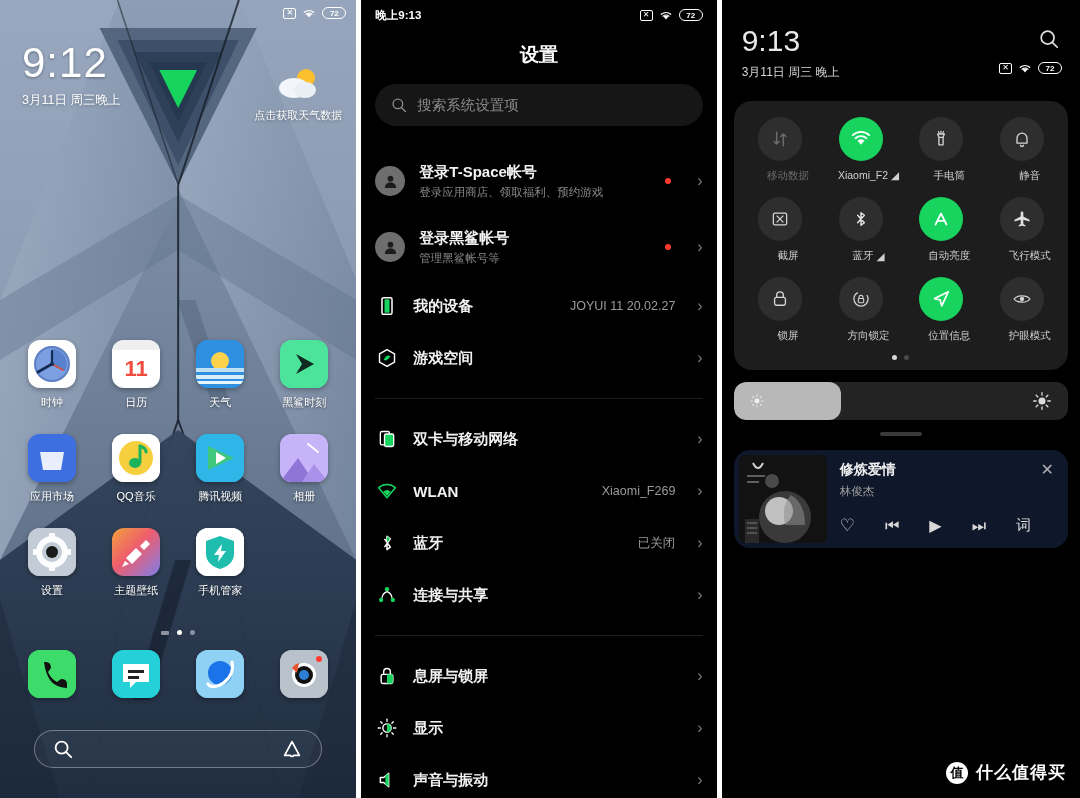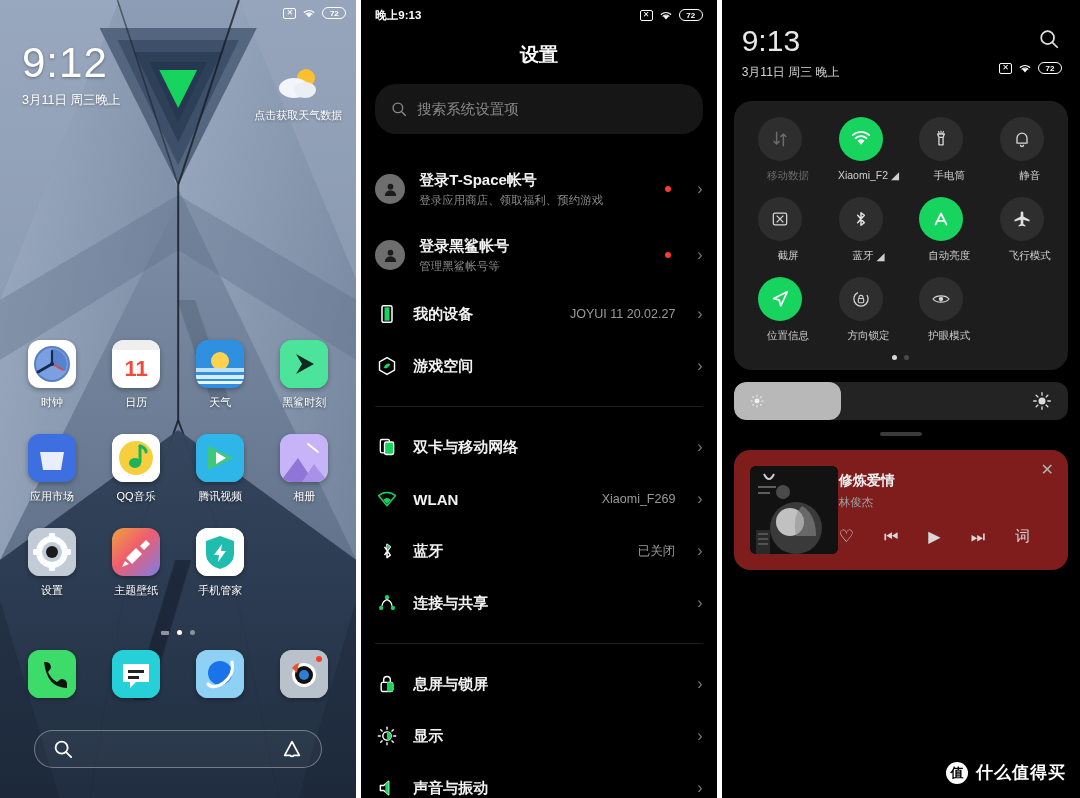--- a/index.html
+++ b/index.html
@@ -96,21 +96,21 @@
     padding: 0 18px; background: rgba(255,255,255,.04);
   }
 
   
   .s-status {
     height: 30px; display: flex; align-items: center; padding: 0 14px;
     color: #fff; font-size: 11.5px; font-weight: bold;
   }
   .s-title { text-align: center; color: #fff; font-size: 19px; font-weight: bold; padding: 12px 0 16px; }
   .s-search {
-    margin: 0 14px 22px; height: 50px; background: #161616; border-radius: 21px;
+    margin: 0 14px 22px; height: 42px; background: #161616; border-radius: 21px;
     display: flex; align-items: center; padding: 8px 16px; gap: 10px;
   }
   .s-search-ph { color: #8a8a8a; font-size: 14.5px; }
   .s-list { padding: 0 0 0 0; }
   .s-row {
     display: flex; align-items: center; min-height: 52px; padding: 0 14px; gap: 14px;
   }
   .s-row.tall { min-height: 66px; }
   .s-avatar { width: 30px; height: 30px; border-radius: 50%; background: #6e6e6e;
               display: flex; align-items: center; justify-content: center; flex: 0 0 auto; }
@@ -154,22 +154,22 @@
     margin: 12px 12px 0; height: 38px; background: #232323; border-radius: 12px;
     position: relative; overflow: hidden; display: flex; align-items: center;
   }
   .bright-fill { position: absolute; left: 0; top: 0; bottom: 0; width: 32%; background: #b8b8b8; border-radius: 12px; }
   .bright-ico-l { position: relative; z-index: 2; margin-left: 14px; }
   .bright-ico-r { position: absolute; right: 16px; z-index: 2; }
 
   .grabber { width: 42px; height: 4px; border-radius: 2px; background: #3a3a3a; margin: 12px auto 0; }
 
   .music-card {
-    margin: 14px 12px 0; background: #7f1d1d; border-radius: 16px;
-    display: flex; padding: 16px; gap: 1px; position: relative;
+    margin: 14px 12px 0; background: #0f172a; border-radius: 16px;
+    display: flex; padding: 5px; gap: 13px; position: relative;
   }
   .album {
     width: 88px; height: 88px; border-radius: 6px; flex: 0 0 auto;
     background: #0d0d0d; position: relative; overflow: hidden;
   }
   .mus-title { color: #f0f0f0; font-size: 14px; font-weight: bold; }
   .mus-artist { color: #9d9d9d; font-size: 11.5px; margin-top: 5px; }
   .mus-ctrls { display: flex; align-items: center; gap: 30px; margin-top: 16px; color: #d8d8d8; }
   .mus-close { position: absolute; right: 14px; top: 12px; color: #b0b0b0; font-size: 16px; line-height: 1; }
 
@@ -770,39 +770,48 @@
 
         <div class="qs-cell">
           <div class="qs-btn">
             <svg viewBox="0 0 24 24" width="20" height="20">
                 <path d="M12 3 a1.6 1.6 0 0 1 1.6 1.6 V9 L21 13 v2 l-7.4 -2.2 V18 l2.4 1.6 v1.4 L12 20 l-4 0.9 v-1.4 L10.4 18 v-5.2 L3 15 v-2 L10.4 9 V4.6 A1.6 1.6 0 0 1 12 3 Z" fill="#e0e0e0"></path>
               </svg>
           </div>
           <div class="qs-label">飞行模式</div>
         </div>
 
-
-        <div class="qs-cell">
-          <div class="qs-btn on">
-            <svg viewBox="0 0 24 24" width="22" height="22">
-                <path d="M20 4 L5 11.5 L11 13 L12.8 19.5 Z" fill="none" stroke="#fff" stroke-width="1.9" stroke-linejoin="round"></path>
-              </svg>
-          </div>
-          <div class="qs-label">位置信息</div>
+        <div class="qs-cell">
+          <div class="qs-btn">
+            <svg viewBox="0 0 24 24" width="20" height="20">
+                <path d="M8 10 V7.5 a4 4 0 0 1 8 0 V10" fill="none" stroke="#d6d6d6" stroke-width="1.6"></path>
+                <rect x="5.5" y="10" width="13" height="9.5" rx="2" fill="none" stroke="#d6d6d6" stroke-width="1.6"></rect>
+              </svg>
+          </div>
+          <div class="qs-label">锁屏</div>
         </div>
 
         <div class="qs-cell">
           <div class="qs-btn">
             <svg viewBox="0 0 24 24" width="20" height="20">
                 <circle cx="12" cy="12" r="8.5" fill="none" stroke="#d6d6d6" stroke-width="1.5" stroke-dasharray="36 12"></circle>
                 <path d="M9.6 11.4 V10 a2.4 2.4 0 0 1 4.8 0 V11.4" fill="none" stroke="#d6d6d6" stroke-width="1.3"></path>
                 <rect x="8.8" y="11.4" width="6.4" height="5" rx="1" fill="none" stroke="#d6d6d6" stroke-width="1.3"></rect>
               </svg>
           </div>
           <div class="qs-label">方向锁定</div>
+        </div>
+
+        <div class="qs-cell">
+          <div class="qs-btn on">
+            <svg viewBox="0 0 24 24" width="22" height="22">
+                <path d="M20 4 L5 11.5 L11 13 L12.8 19.5 Z" fill="none" stroke="#fff" stroke-width="1.9" stroke-linejoin="round"></path>
+              </svg>
+          </div>
+          <div class="qs-label">位置信息</div>
         </div>
 
         <div class="qs-cell">
           <div class="qs-btn">
             <svg viewBox="0 0 24 24" width="20" height="20">
                 <path d="M2.5 12 C6 7 18 7 21.5 12 C18 17 6 17 2.5 12 Z" fill="none" stroke="#d6d6d6" stroke-width="1.5"></path>
                 <circle cx="12" cy="12" r="2.6" fill="#d6d6d6"></circle>
               </svg>
           </div>
           <div class="qs-label">护眼模式</div>

